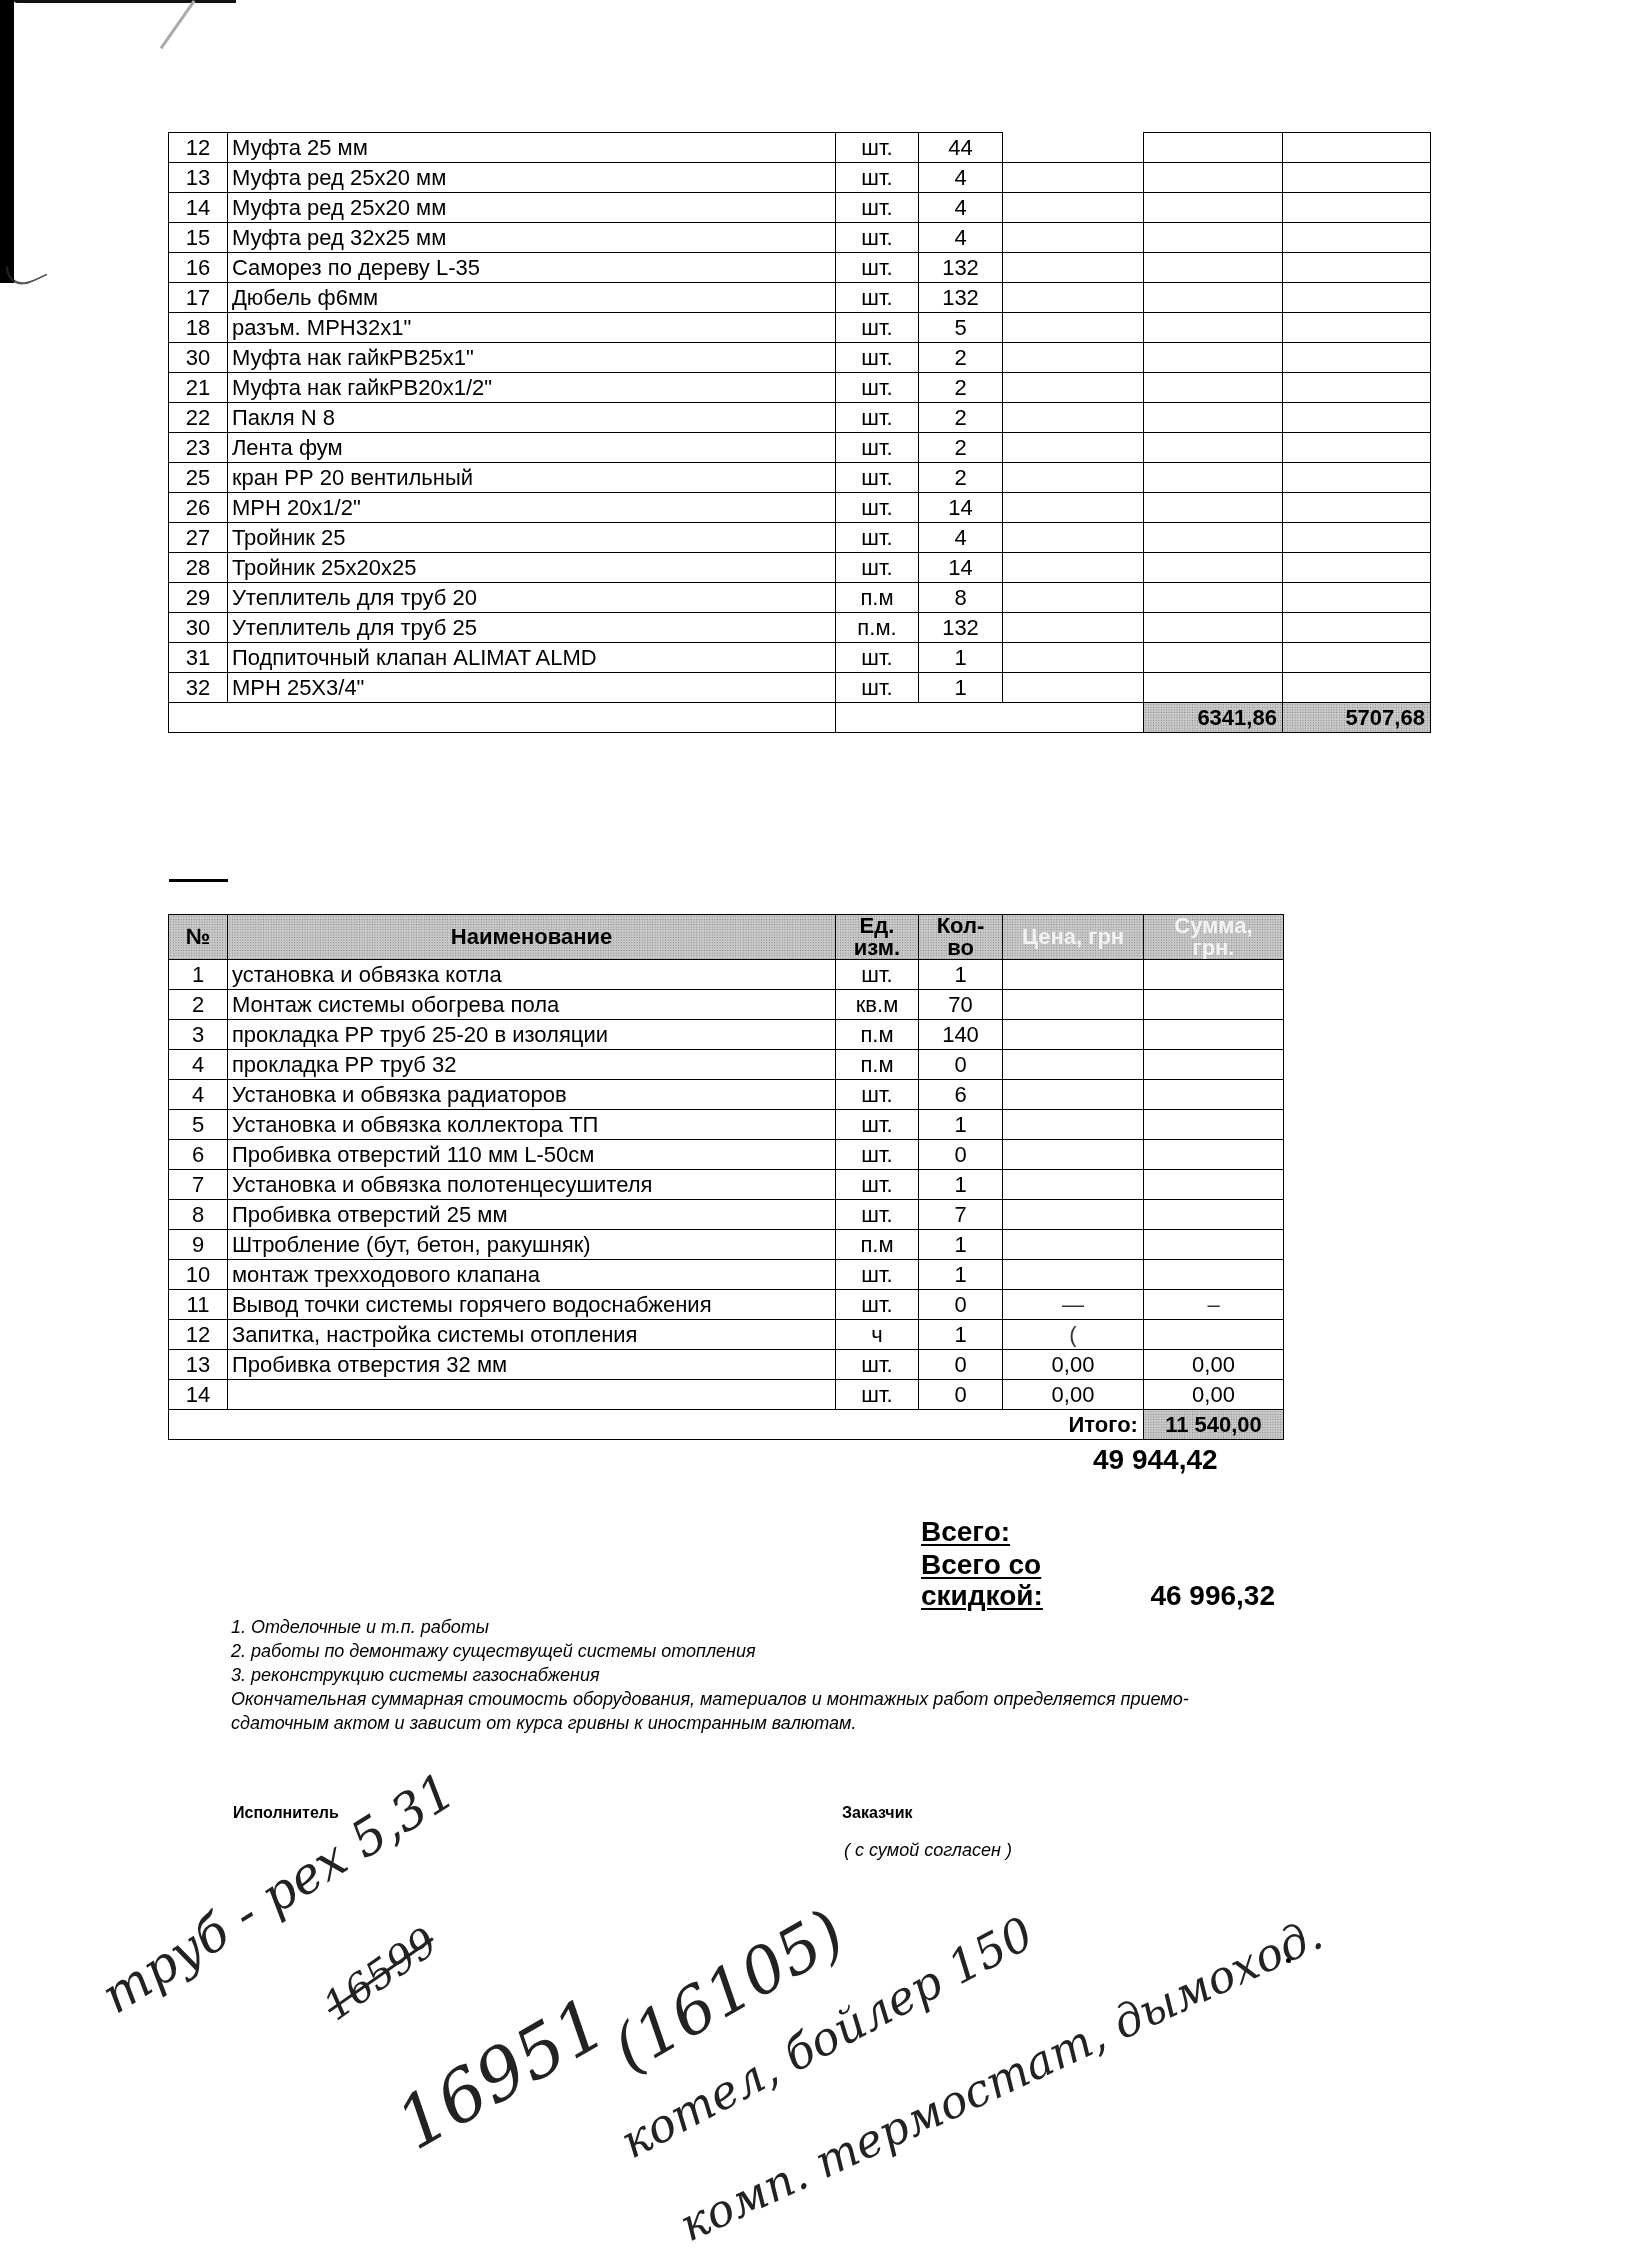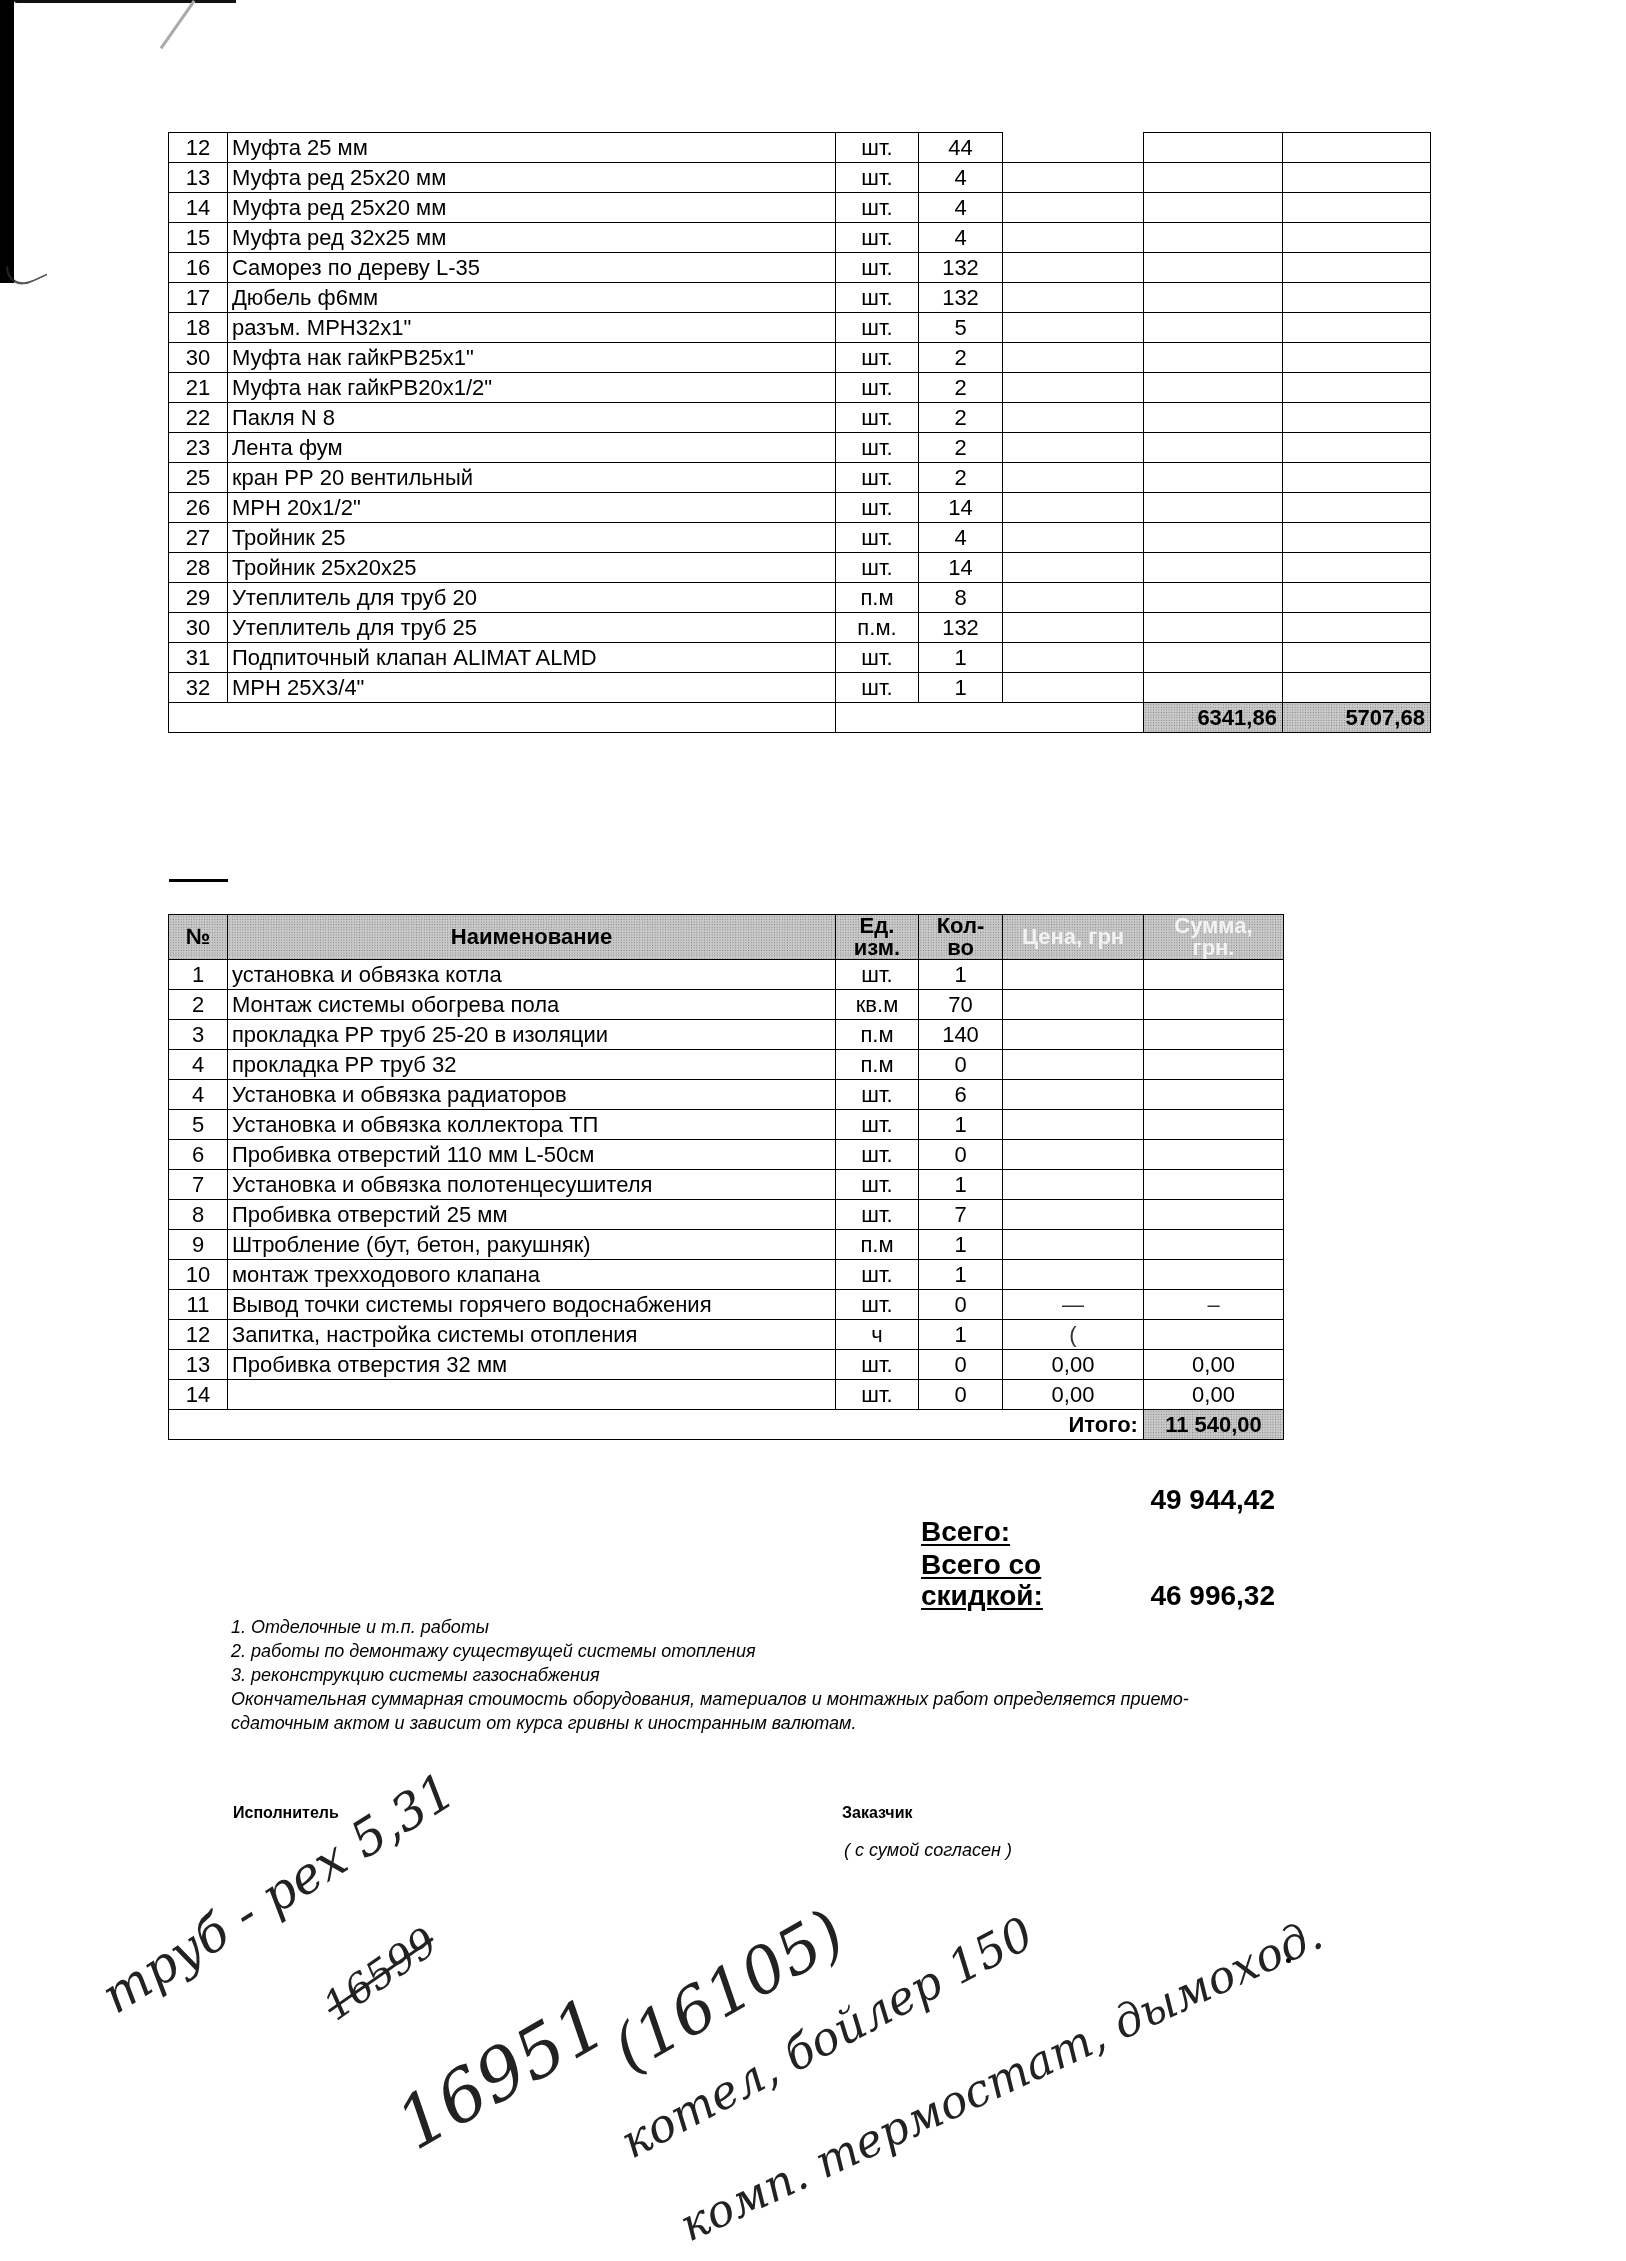--- a/index.html
+++ b/index.html
@@ -396,21 +396,21 @@
         <td class="c">0,00</td>
       </tr>
       <tr>
         <td class="r bold" colspan="5">Итого:</td>
         <td class="shade c bold">11 540,00</td>
       </tr>
     </tbody>
 </table>
 
 <div class="abs totals" style="left:921px; top:1516px;"><span class="label">Всего:</span></div>
-<div class="abs totals" style="left:1093px; top:1484px; width:182px; text-align:right;">49 944,42</div>
+<div class="abs totals" style="left:1093px; top:1444px; width:182px; text-align:left;">49 944,42</div>
 <div class="abs totals" style="left:921px; top:1549px;"><span class="label">Всего со</span></div>
 <div class="abs totals" style="left:921px; top:1580px;"><span class="label">скидкой:</span></div>
 <div class="abs totals" style="left:1093px; top:1580px; width:182px; text-align:right;">46 996,32</div>
 
 <div class="abs notes">
   <div>1. Отделочные и т.п. работы</div>
   <div>2. работы по демонтажу существущей системы отопления</div>
   <div>3. реконструкцию системы газоснабжения</div>
   <div>Окончательная суммарная стоимость оборудования, материалов и монтажных работ определяется приемо-</div>
   <div>сдаточным актом  и зависит от курса гривны к иностранным валютам.</div>

